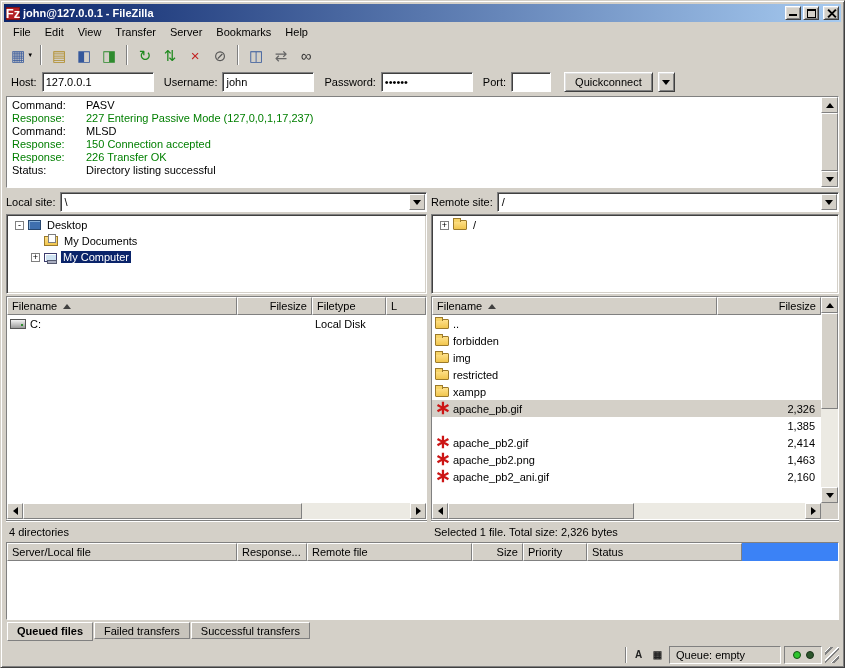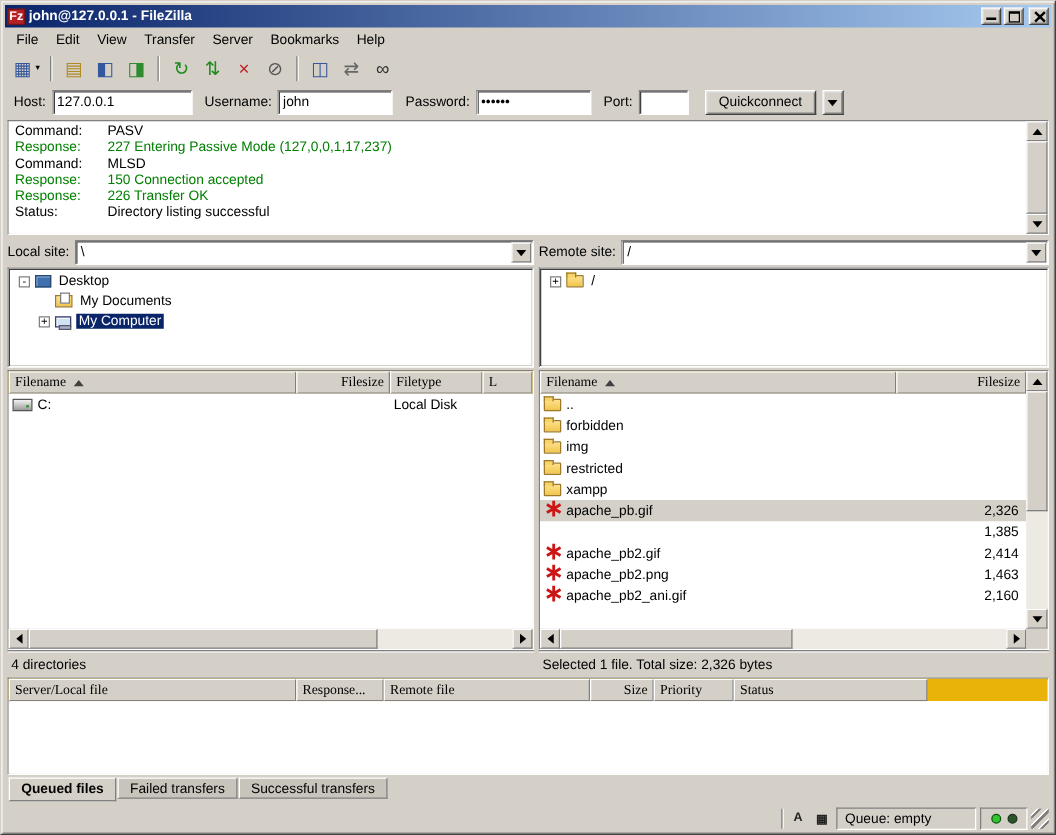--- a/index.html
+++ b/index.html
@@ -16,21 +16,21 @@
 
   #window { width:845px; height:668px; background:#d4d0c8; padding:3px;
             display:flex; flex-direction:column;
             border:1px solid; border-color:#d4d0c8 #404040 #404040 #d4d0c8;
             box-shadow:inset 1px 1px 0 #fff, inset -1px -1px 0 #808080; }
 
   
   .titlebar { flex:0 0 18px; background:linear-gradient(90deg,#0a246a,#a6caf0);
               display:flex; align-items:center; gap:3px; padding:0 2px; }
   .fz-logo { width:14px; height:13px; background:#b42025; border:1px solid #7c1216; color:#fff;
-             font-size:10px; font-weight:bold; display:flex; align-items:center; justify-content:center; flex:none; }
+             font-size:13px; font-weight:bold; display:flex; align-items:center; justify-content:center; flex:none; }
   .title { flex:1; color:#fff; font-weight:bold; white-space:nowrap; overflow:hidden; }
   .winbtns { display:flex; gap:2px; }
   .winbtn { width:16px; height:14px; position:relative; display:flex; align-items:center; justify-content:center; }
   .winbtn.closeb { margin-left:2px; }
   .wb-min { position:absolute; left:3px; bottom:3px; width:8px; height:2px; background:#000; }
   .wb-max { width:9px; height:9px; border:1px solid #000; border-top-width:2px; }
   .wb-close { position:relative; width:9px; height:9px; }
   .wb-close::before,.wb-close::after { content:""; position:absolute; left:4px; top:-1px; width:2px; height:11px; background:#000; }
   .wb-close::before { transform:rotate(45deg); } .wb-close::after { transform:rotate(-45deg); }
 
@@ -120,21 +120,21 @@
   .i-computer::after { content:""; position:absolute; left:2px; bottom:-3px; width:8px; height:2px; background:#a9aec0; border:1px solid #555a70; }
 
   
   .listwrap { flex:1; display:flex; min-height:0; }
   .listbox { flex:1; display:flex; min-width:0; }
   .lmain { flex:1; display:flex; min-height:0; }
   .lcol { flex:1; display:flex; flex-direction:column; min-width:0; }
   .vscol { width:17px; flex:none; display:flex; flex-direction:column; }
   .vscol .vscroll { flex:1; }
   .corner { height:16px; background:#d4d0c8; flex:none; }
-  .colheads { flex:0 0 18px; display:flex; background:#eab308; overflow:hidden;font-family:Liberation Serif, serif; }
+  .colheads { flex:0 0 18px; display:flex; background:#3b82f6; overflow:hidden; }
   .col { display:flex; align-items:center; padding:0 4px; overflow:hidden; white-space:nowrap; flex:none;
          background:#d4d0c8; border:1px solid; border-color:#fff #808080 #808080 #fff; }
   .sortarrow { display:none; }
   .sortarrow.show { display:inline-block; width:0; height:0; border:4px solid transparent; border-top:none;
                     border-bottom:5px solid #404040; margin-left:6px; }
   .listbody { flex:1; background:#fff; overflow:hidden; }
   .filerow { height:17px; display:flex; align-items:center; }
   .filerow.sel { background:#d4d0c8; }
   .cell { display:flex; align-items:center; height:100%; padding:0 3px; overflow:hidden; white-space:nowrap; }
 

